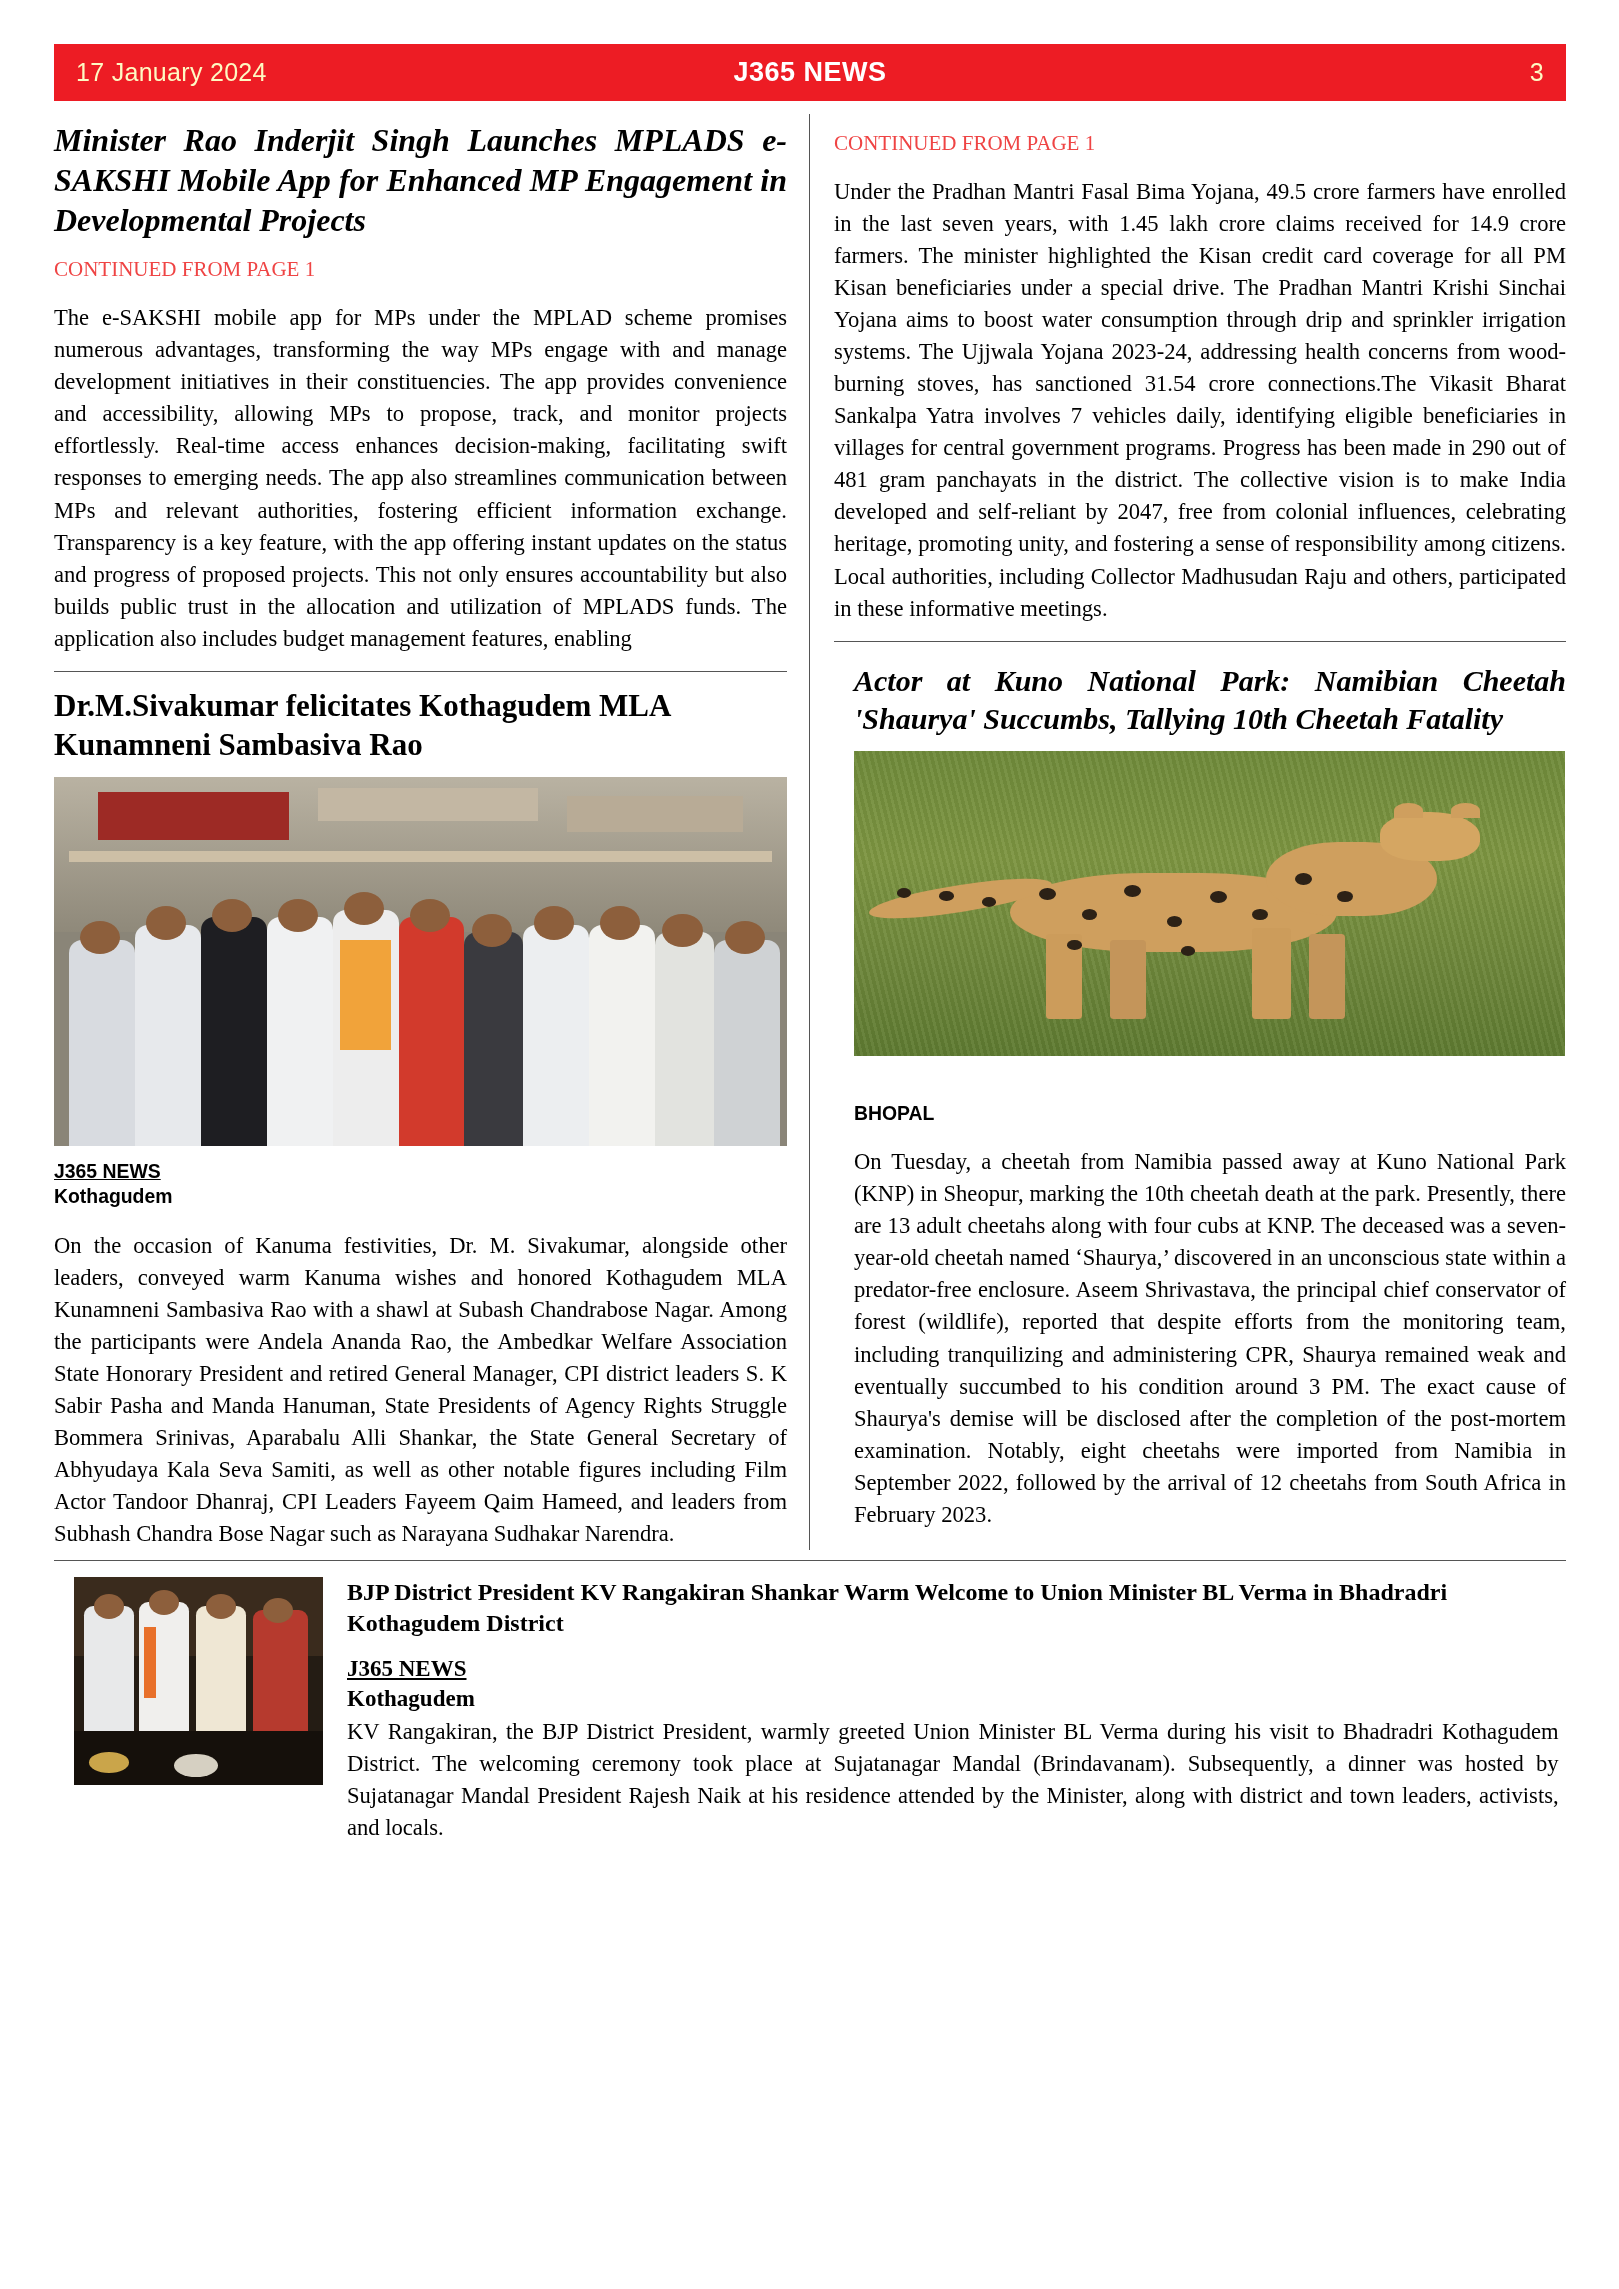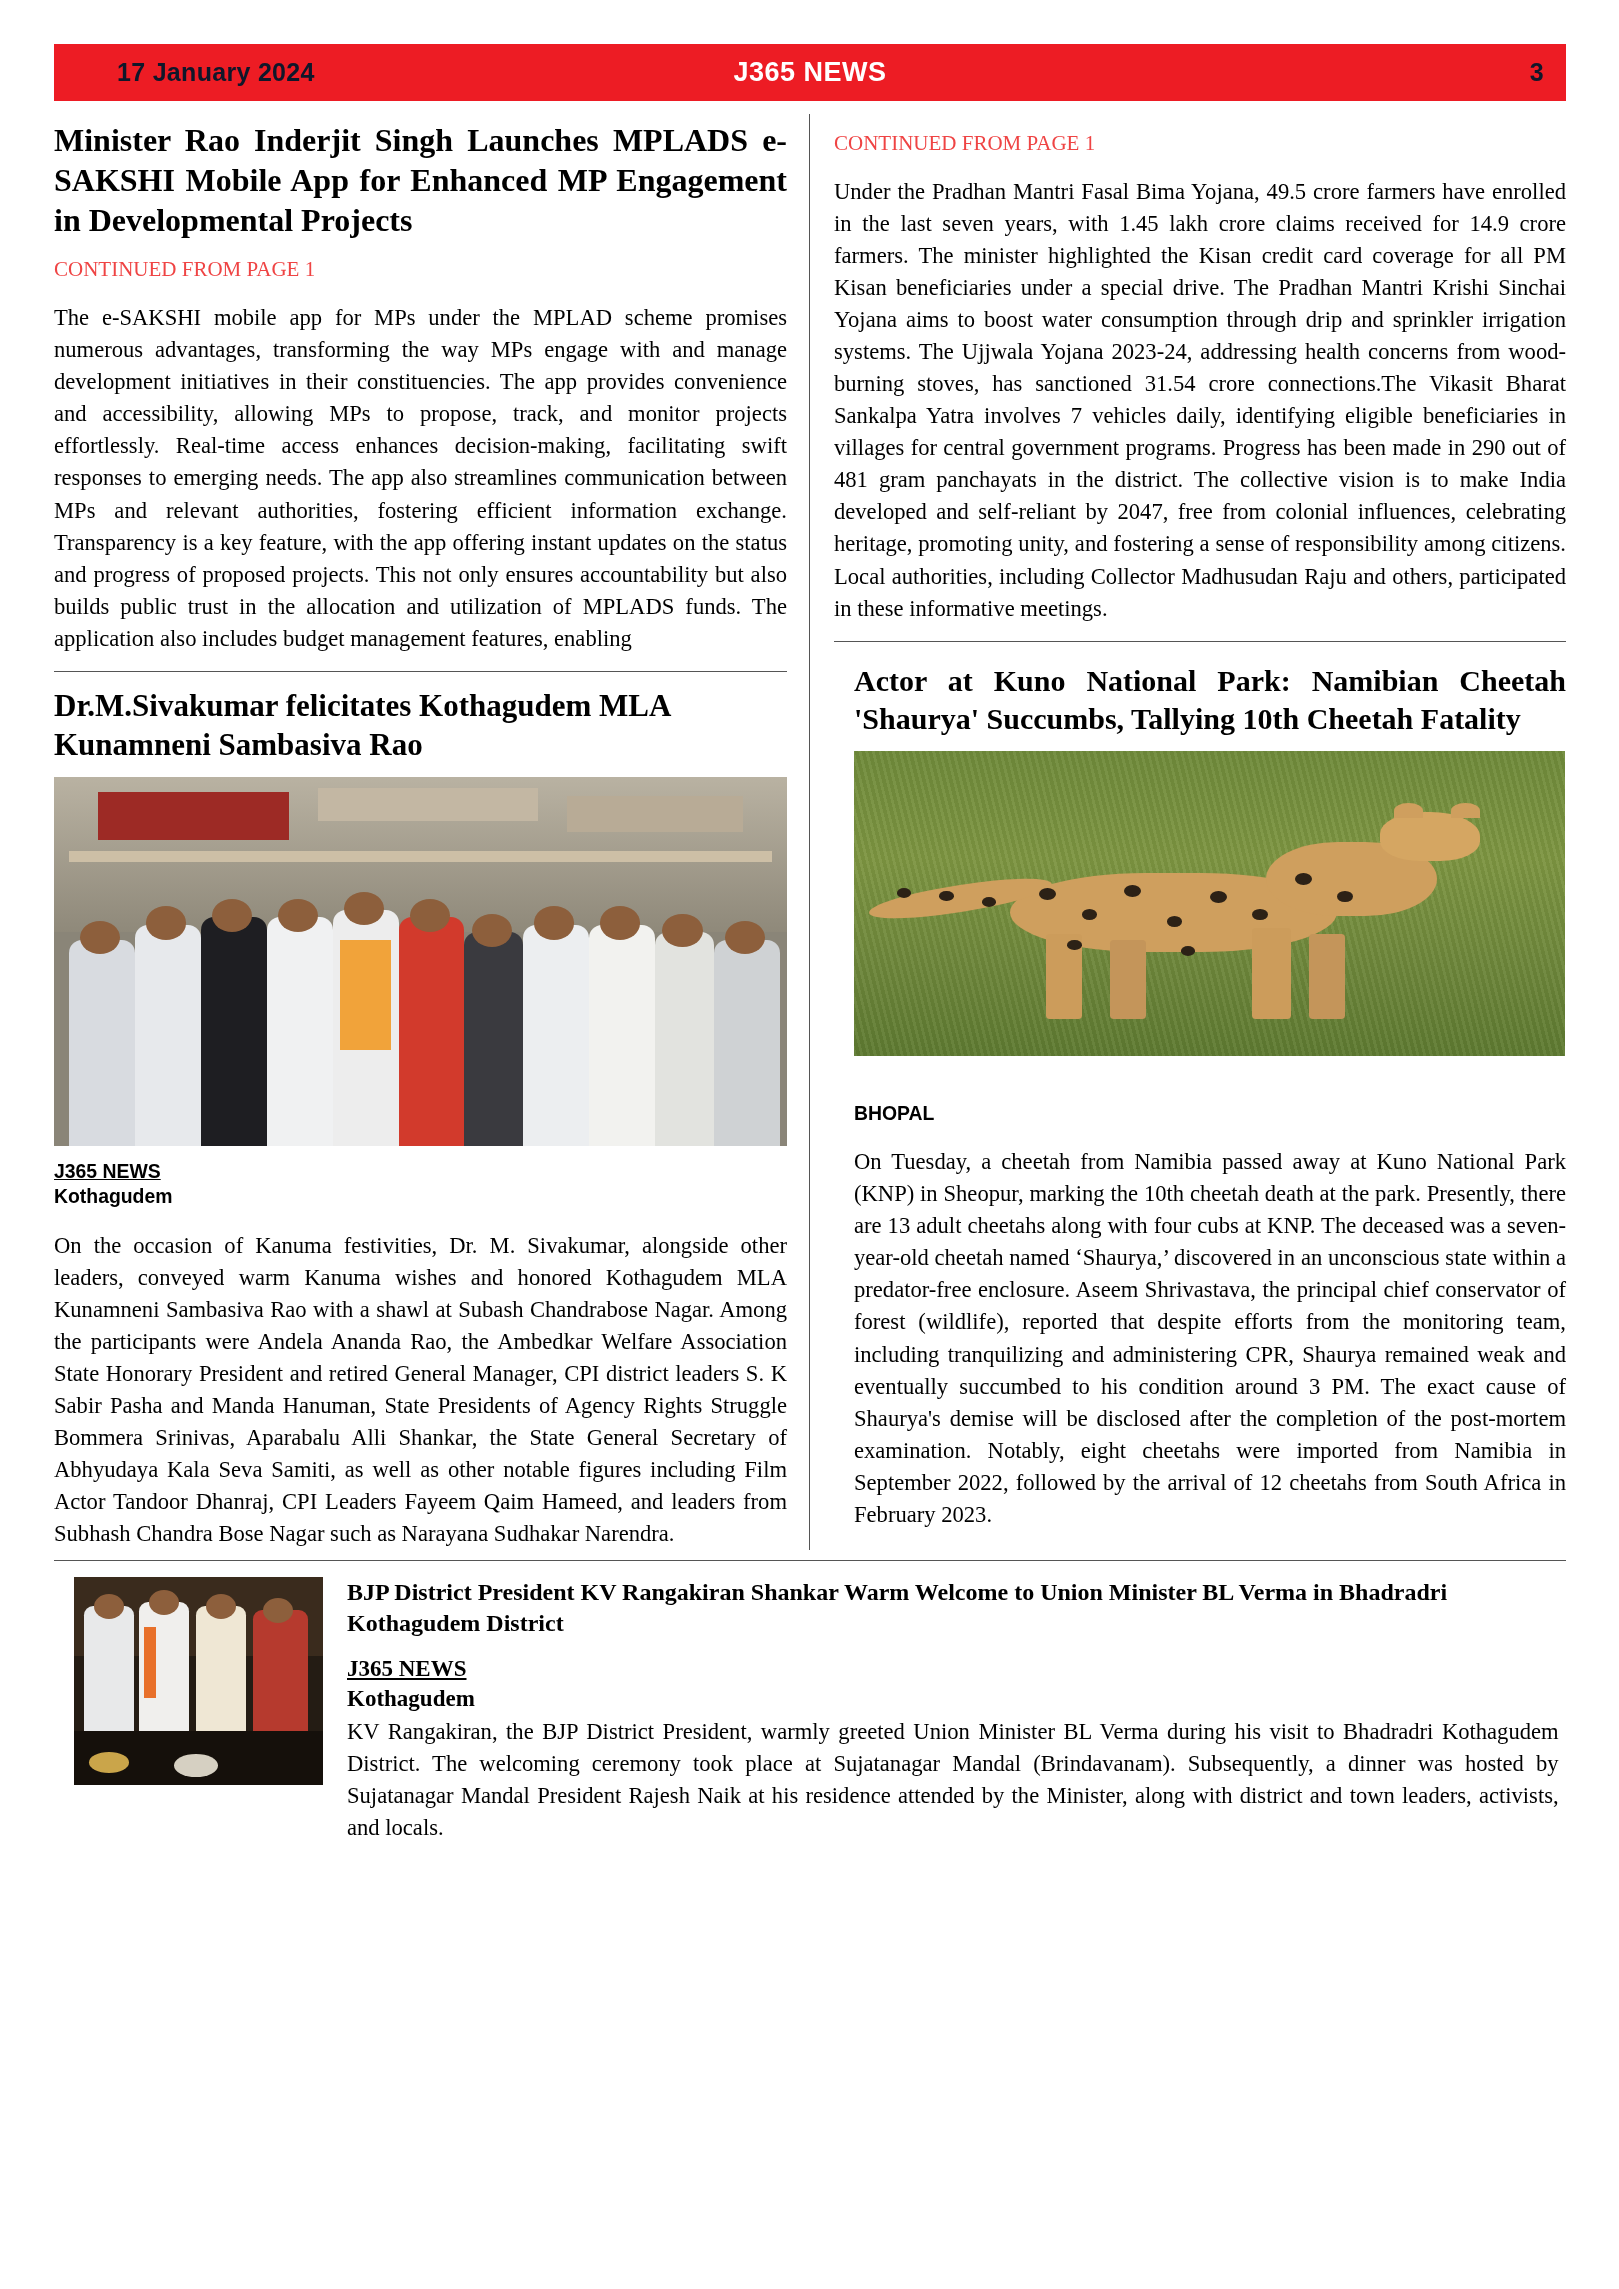--- a/index.html
+++ b/index.html
@@ -29,26 +29,25 @@
     height: 57px;
     background: #ed1c24;
     display: flex;
     align-items: center;
     justify-content: space-between;
     padding: 0 22px;
     box-sizing: border-box;
   }
   .masthead-date,
   .masthead-page {
-    color: #0f172a;
+    color: #fef9c3;
     font-family: "Liberation Sans", sans-serif;
-    font-weight: bold;
+    font-weight: normal;
     font-size: 25px;
     letter-spacing: 0.3px;
-    margin-left: 41px;
   }
   .masthead-title {
     position: absolute;
     left: 0;
     right: 0;
     text-align: center;
     color: #ffffff;
     font-family: "Liberation Sans", sans-serif;
     font-weight: bold;
     font-size: 27px;
@@ -74,20 +73,21 @@
   }
 
   h1.headline {
     font-family: "Liberation Serif", serif;
     font-weight: bold;
     font-size: 32px;
     line-height: 1.26;
     margin: 5.5px 0 0 0;
     text-align: justify;
     text-justify: inter-word;
+    font-style: italic;
   }
   h1.headline.nojust { text-align: left; }
 
   .continued {
     color: #ef4444;
     font-size: 21px;
     margin: 16.6px 0 0 0;
     font-family: "Liberation Serif", serif;
   }
 

